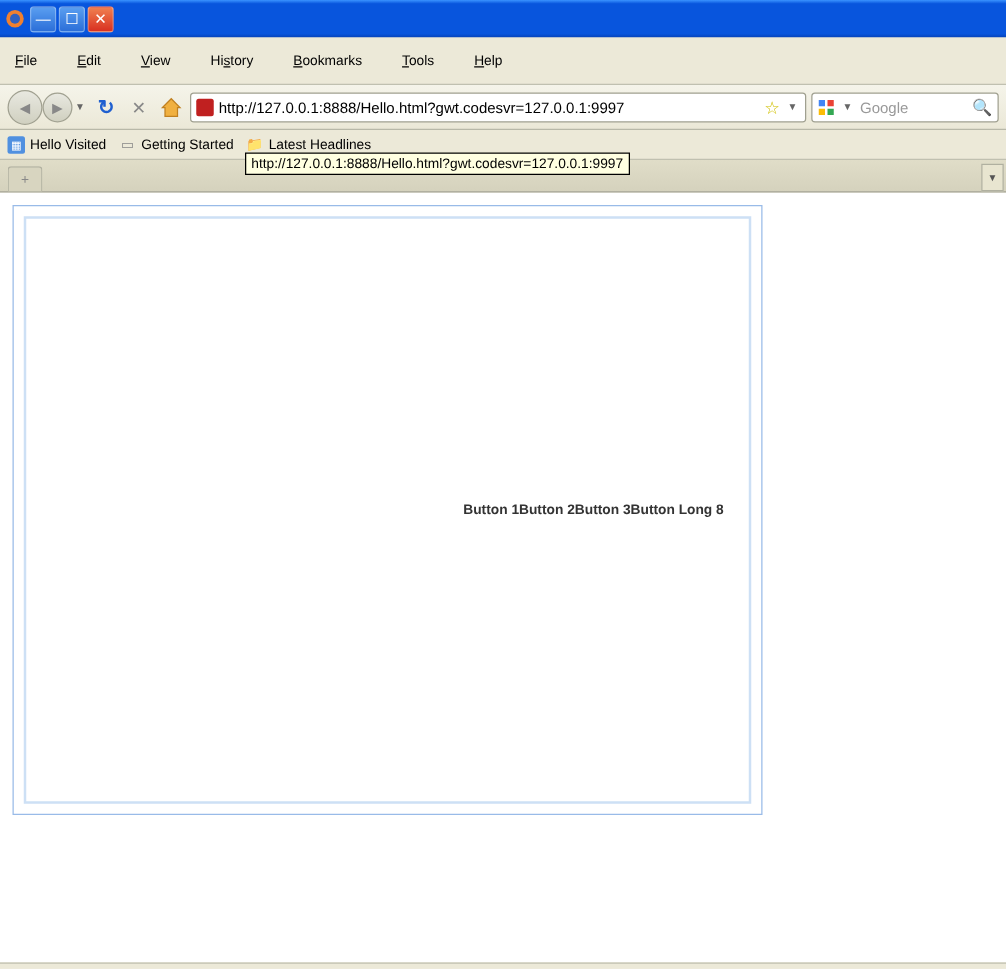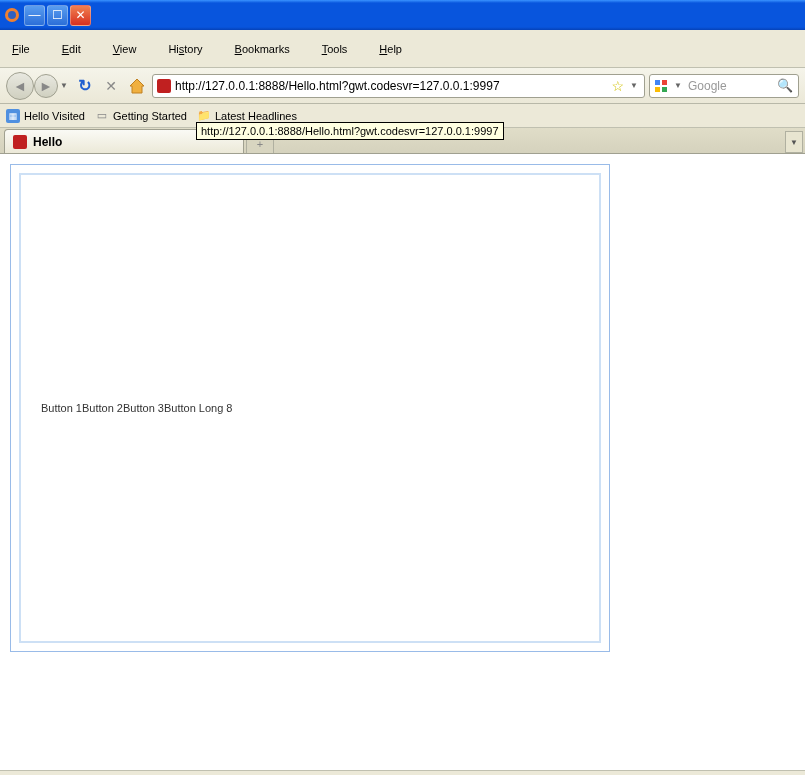--- a/index.html
+++ b/index.html
@@ -55,21 +55,21 @@
 .tab-icon { width: 14px; height: 14px; background: #c02020; border-radius: 2px; }
 .tab-title { font-weight: bold; font-size: 12px; }
 .tab-new { width: 28px; height: 20px; background: #d8d5c0; border: 1px solid #b0b0a0; border-bottom: none; border-radius: 3px 3px 0 0; display: flex; align-items: center; justify-content: center; margin-left: 2px; color: #888; font-size: 11px; }
 .tab-list { position: absolute; right: 2px; width: 18px; height: 22px; background: #e8e5d0; border: 1px solid #b0b0a0; display: flex; align-items: center; justify-content: center; font-size: 8px; color: #555; }
 
 
 .content { background: white; height: 616px; padding: 10px; overflow: auto; }
 .panel { border: 1px solid #99bbe8; width: 600px; }
 .panel-header { background: linear-gradient(to bottom, #dae7f6, #c2d6f0); border-bottom: 1px solid #99bbe8; padding: 5px 8px; color: #15428b; font-weight: bold; font-size: 11px; }
 .panel-body { padding: 8px; }
-.inner-box { border: 2px solid #cde0f5; height: 470px; display: flex; align-items: center; justify-content: flex-start; padding: 0 20px; }
+.inner-box { border: 2px solid #cde0f5; height: 470px; display: flex; align-items: center; justify-content: flex-end; padding: 0 20px; font-weight: bold; }
 .btn-label { font-size: 11px; color: #333; }
 
 
 .statusbar { height: 21px; background: #ece9d8; border-top: 1px solid #c0c0b0; display: flex; align-items: center; padding: 0 8px; font-size: 11px; }
 </style>
 </head>
 <body>
 
 <div class="titlebar">
   <svg class="titlebar-icon" viewBox="0 0 16 16">
@@ -135,24 +135,20 @@
     <span>Getting Started</span>
   </div>
   <div class="bm-item">
     <div class="bm-icon bm-folder">📁</div>
     <span>Latest Headlines</span>
   </div>
   <div class="tooltip">http://127.0.0.1:8888/Hello.html?gwt.codesvr=127.0.0.1:9997</div>
 </div>
 
 <div class="tabbar">
-  <div class="tab">
-    <div class="tab-icon"></div>
-    <div class="tab-title">Hello</div>
-  </div>
   <div class="tab-new">+</div>
   <div class="tab-list">▼</div>
 </div>
 
 <div class="content">
   <div class="panel">
     <div class="panel-body">
       <div class="inner-box">
         <div class="btn-label">Button 1</div>
         <div class="btn-label">Button 2</div>

